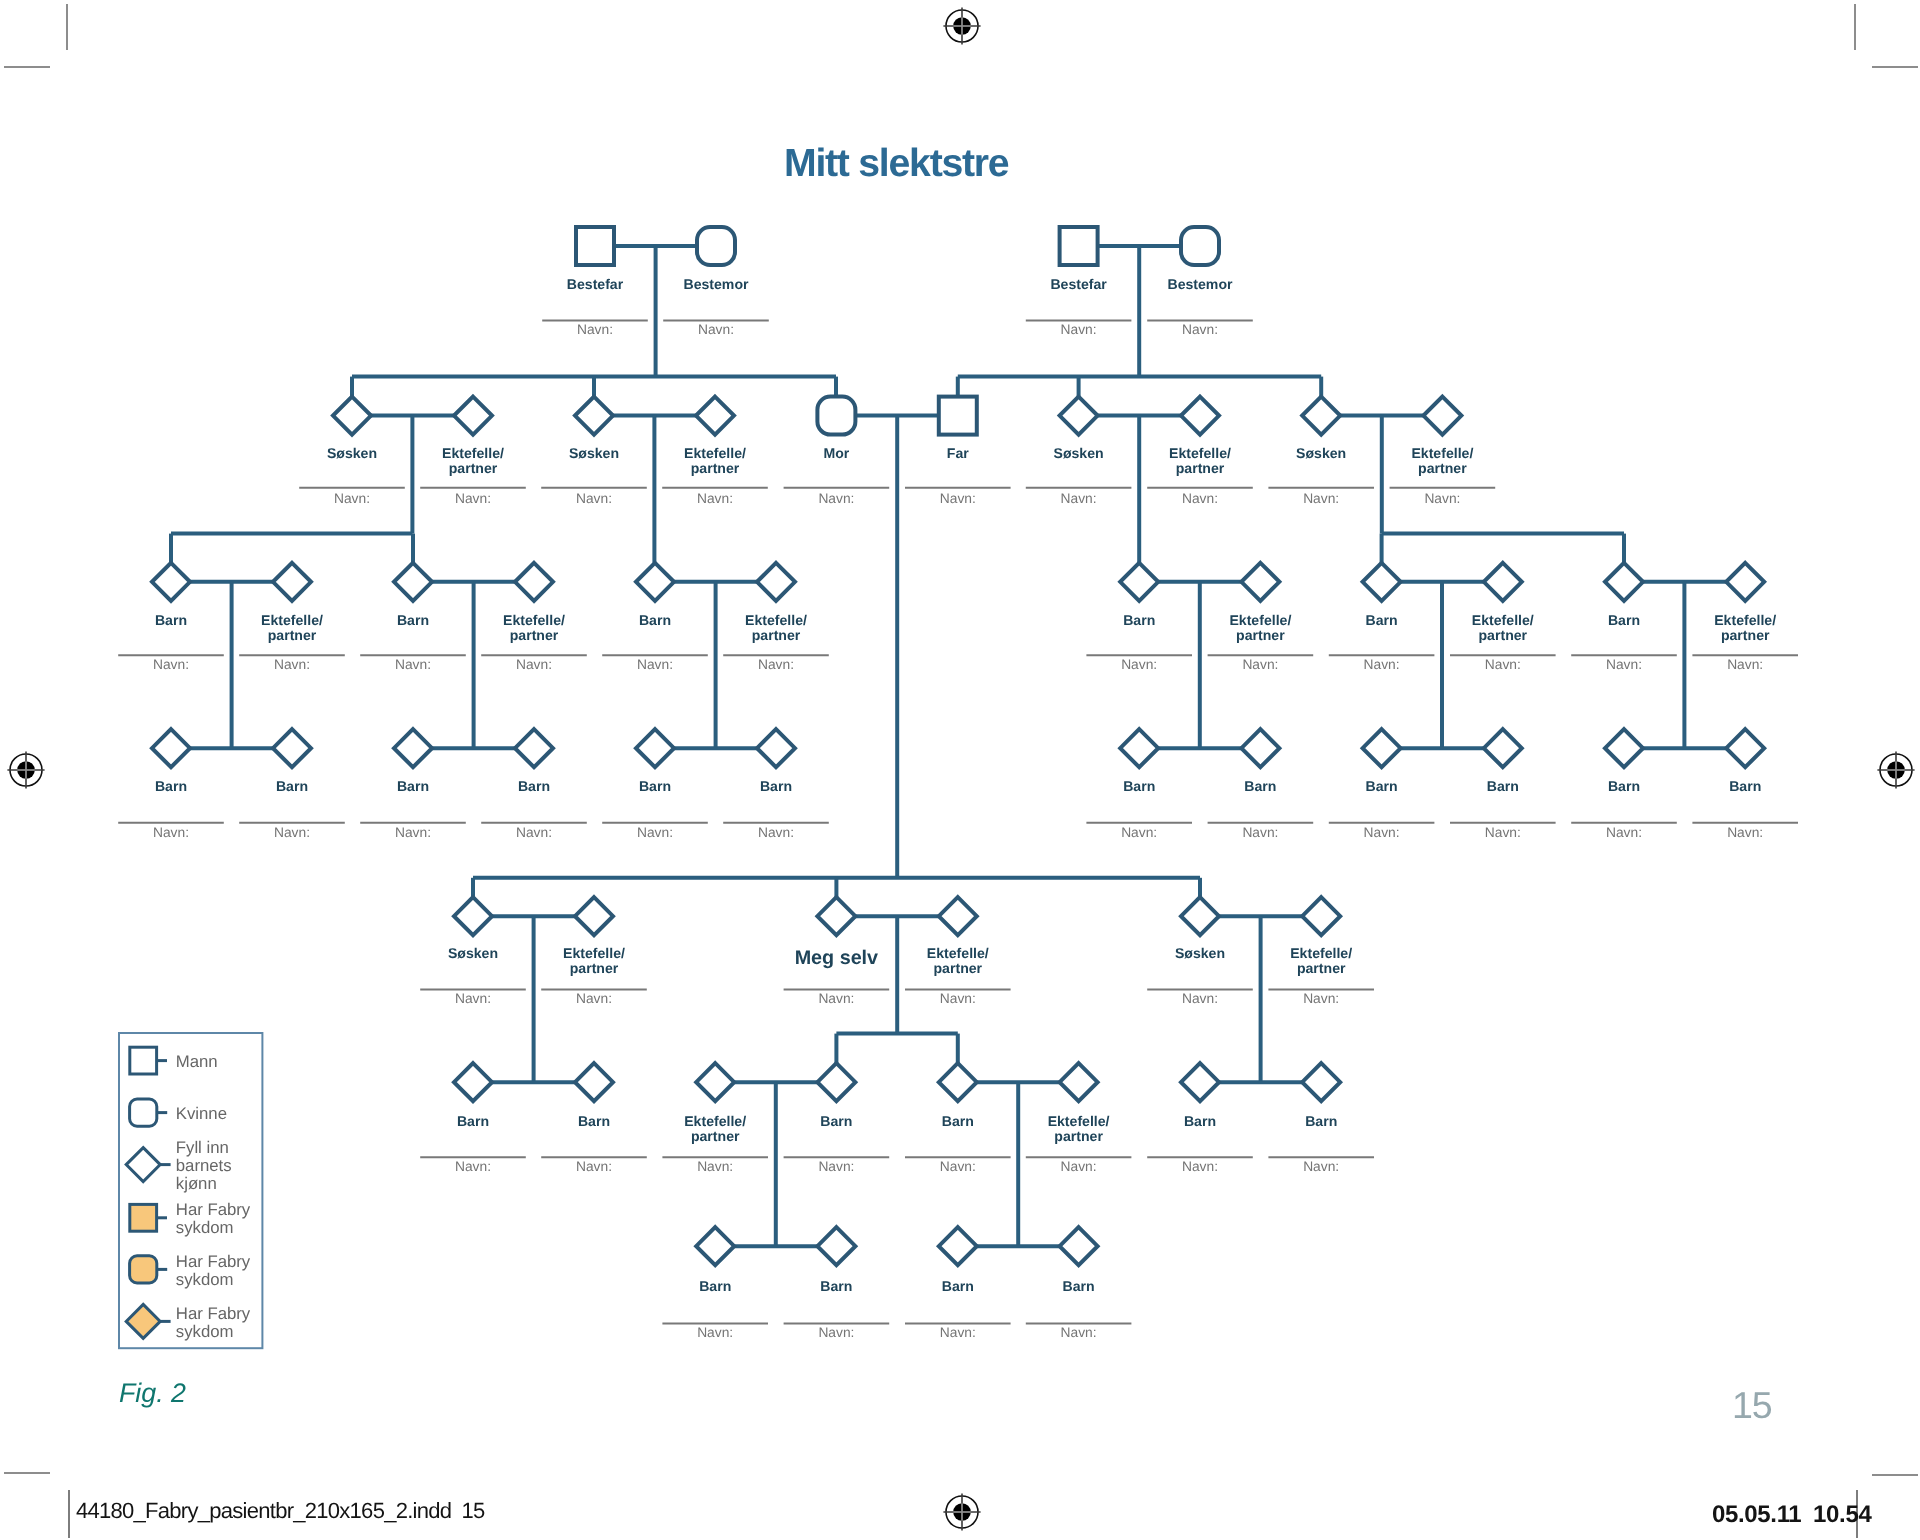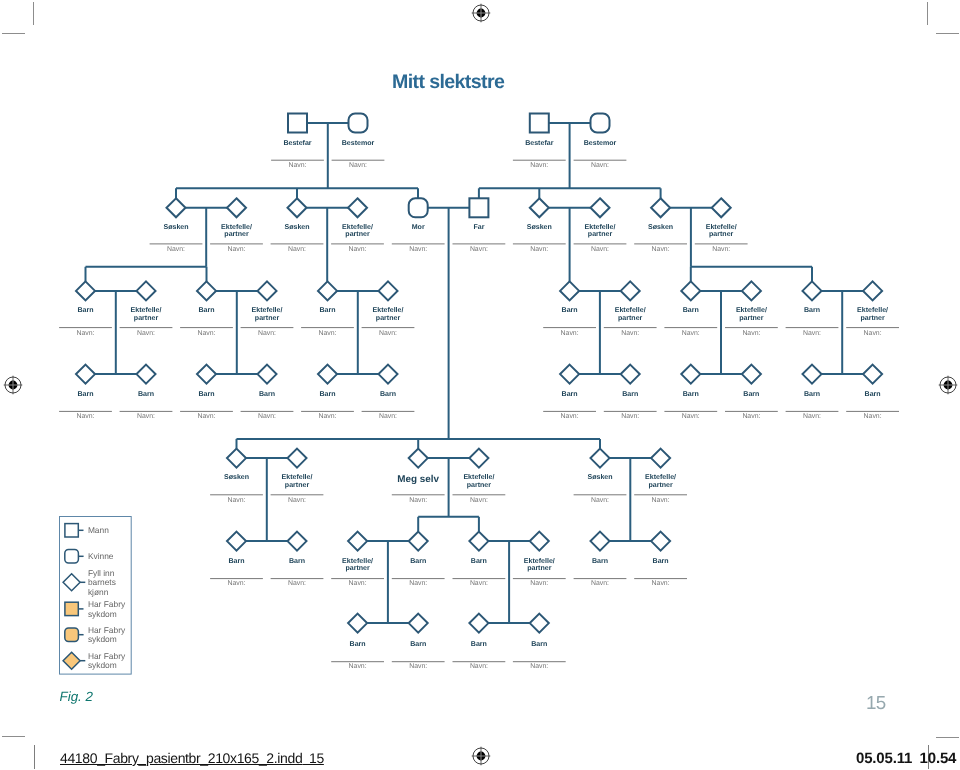--- a/index.html
+++ b/index.html
@@ -11,22 +11,22 @@
   svg text{-webkit-font-smoothing:antialiased;}
   #tree-svg{position:absolute;left:0;top:0;}
   .crop{position:absolute;background:#8d8d8d;}
   .vrule{position:absolute;background:#7d7d7d;width:1px;}
   #title{position:absolute;left:392px;top:71px;font-size:19.6px;font-weight:bold;
          color:#2C6A94;letter-spacing:-0.62px;}
   #fig{position:absolute;left:59.5px;top:688.8px;font-size:13.4px;font-style:italic;
        color:#0f766e;font-family:"Liberation Sans",sans-serif;
        -webkit-font-smoothing:antialiased;text-rendering:geometricPrecision;}
   #pagenum{position:absolute;left:866px;top:691.5px;font-size:18.8px;color:#96A8AE;letter-spacing:-0.6px;}
-  #footer-left{position:absolute;left:60px;top:750px;font-size:14px;color:#141414;white-space:nowrap;letter-spacing:-0.36px;text-decoration:underline;}
-  #footer-right{position:absolute;left:856px;top:750px;font-size:15px;color:#141414;font-weight:bold;white-space:nowrap;letter-spacing:-0.17px;text-align:right;}
+  #footer-left{position:absolute;left:38px;top:750px;font-size:11px;color:#141414;white-space:nowrap;letter-spacing:-0.36px;}
+  #footer-right{position:absolute;left:856px;top:750px;font-size:12px;color:#141414;font-weight:bold;white-space:nowrap;letter-spacing:-0.17px;text-align:right;}
 </style>
 </head>
 <body>
 
 <div id="page">
 
   <div class="crop" style="left:33px;top:2px;width:1px;height:23px;"></div>
   <div class="crop" style="left:2px;top:33px;width:23px;height:1px;"></div>
   <div class="crop" style="left:927px;top:2px;width:1px;height:23px;"></div>
   <div class="crop" style="left:936px;top:33px;width:23px;height:1px;"></div>

